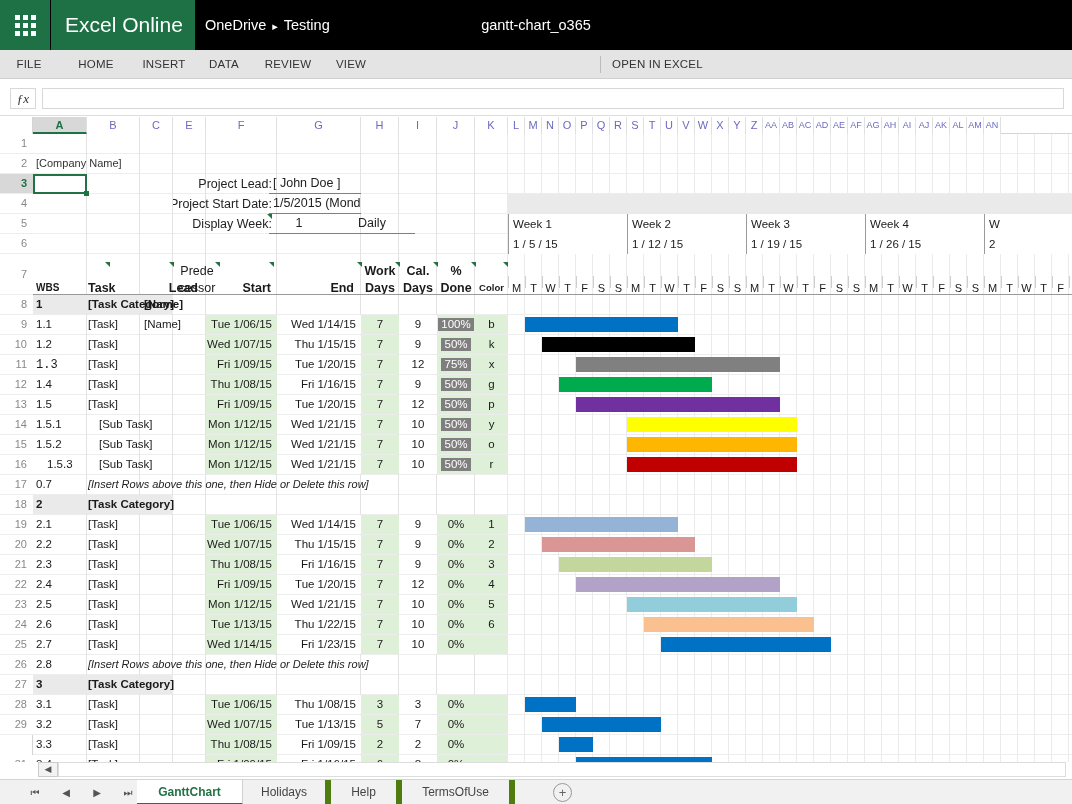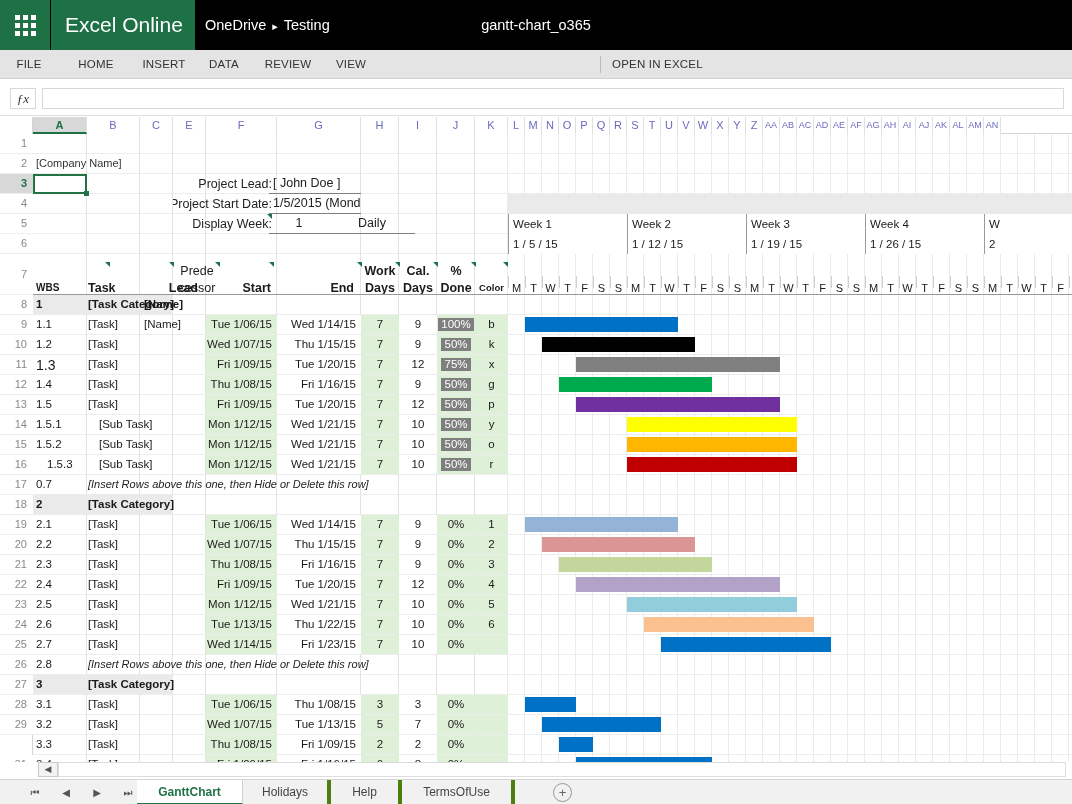--- a/index.html
+++ b/index.html
@@ -96,21 +96,21 @@
               cursor:pointer; }
   #hsc-track { position:absolute; left:58px; top:0; right:6px; height:15px; background:#fff;
                border:1px solid #ddd; cursor:pointer; }
   #hsc-thumb { position:absolute; left:0; top:0; width:680px; height:13px; background:#fff; }
 
   #tabbar { position:absolute; left:0; top:779px; width:1072px; height:25px; background:#f1f1f1;
             border-top:1px solid #d4d4d4; }
   .navbtn { position:absolute; top:4px; width:18px; height:17px; font-size:10px; color:#555;
             text-align:center; line-height:17px; cursor:pointer; }
   .sheettab { position:absolute; top:0; height:25px; line-height:24px; text-align:center;
-              font-size:12px; color:#444; cursor:pointer; border-right:4px solid #4d7c0f; }
+              font-size:12px; color:#444; cursor:pointer; border-right:6px solid #4d7c0f; }
   .sheettab.active { background:#fff; color:#217346; font-weight:bold;
                      border-bottom:2px solid #217346; border-right:1px solid #d0d0d0; }
   #addsheet { position:absolute; top:3px; width:19px; height:19px; border:1px solid #999;
               border-radius:50%; text-align:center; line-height:17px; font-size:13px;
               color:#666; cursor:pointer; }
 </style>
 </head>
 <body>
 
 <div id="topbar">
@@ -436,21 +436,21 @@
       <div class="cell l" style="left: 0px; top: 201px; width: 50px; height: 19px; font-size: 11.5px; padding-left: 3px;">1.2</div>
       <div class="cell l" style="left: 52px; top: 201px; width: 110px; height: 19px; font-size: 11.5px; padding-left: 3px;">[Task]</div>
       <div class="cell r" style="left: 173px; top: 201px; width: 71px; height: 19px; background: rgb(223, 240, 216); font-size: 11.5px;">Wed 1/07/15</div>
       <div class="cell r" style="left: 244px; top: 201px; width: 84px; height: 19px; background: rgb(255, 255, 255); font-size: 11.5px;">Thu 1/15/15</div>
       <div class="cell c" style="left: 328px; top: 201px; width: 38px; height: 19px; background: rgb(223, 240, 216); font-size: 11.5px;">7</div>
       <div class="cell c" style="left: 366px; top: 201px; width: 38px; height: 19px; background: rgb(255, 255, 255); font-size: 11.5px;">9</div>
       <div class="cell c" style="left: 404px; top: 201px; width: 38px; height: 19px; background: rgb(223, 240, 216); font-size: 11.5px;">
         <span style="background: rgb(127, 127, 127); color: rgb(255, 255, 255); padding: 1px 3px; display: inline-block;">50%</span>
       </div>
       <div class="cell c" style="left: 442px; top: 201px; width: 33px; height: 19px; background: rgb(223, 240, 216); font-size: 11.5px;">k</div>
-      <div class="cell l" style="left: 0px; top: 221px; width: 50px; height: 19px; font-size: 14px; padding-left: 3px;">1.3</div>
+      <div class="cell l" style="left: 0px; top: 221px; width: 50px; height: 19px; font-size: 12px; padding-left: 3px; font-family: Liberation Mono, monospace;">1.3</div>
       <div class="cell l" style="left: 52px; top: 221px; width: 110px; height: 19px; font-size: 11.5px; padding-left: 3px;">[Task]</div>
       <div class="cell r" style="left: 173px; top: 221px; width: 71px; height: 19px; background: rgb(223, 240, 216); font-size: 11.5px;">Fri 1/09/15</div>
       <div class="cell r" style="left: 244px; top: 221px; width: 84px; height: 19px; background: rgb(255, 255, 255); font-size: 11.5px;">Tue 1/20/15</div>
       <div class="cell c" style="left: 328px; top: 221px; width: 38px; height: 19px; background: rgb(223, 240, 216); font-size: 11.5px;">7</div>
       <div class="cell c" style="left: 366px; top: 221px; width: 38px; height: 19px; background: rgb(255, 255, 255); font-size: 11.5px;">12</div>
       <div class="cell c" style="left: 404px; top: 221px; width: 38px; height: 19px; background: rgb(223, 240, 216); font-size: 11.5px;">
         <span style="background: rgb(127, 127, 127); color: rgb(255, 255, 255); padding: 1px 3px; display: inline-block;">75%</span>
       </div>
       <div class="cell c" style="left: 442px; top: 221px; width: 33px; height: 19px; background: rgb(223, 240, 216); font-size: 11.5px;">x</div>
       <div class="cell l" style="left: 0px; top: 241px; width: 50px; height: 19px; font-size: 11.5px; padding-left: 3px;">1.4</div>

